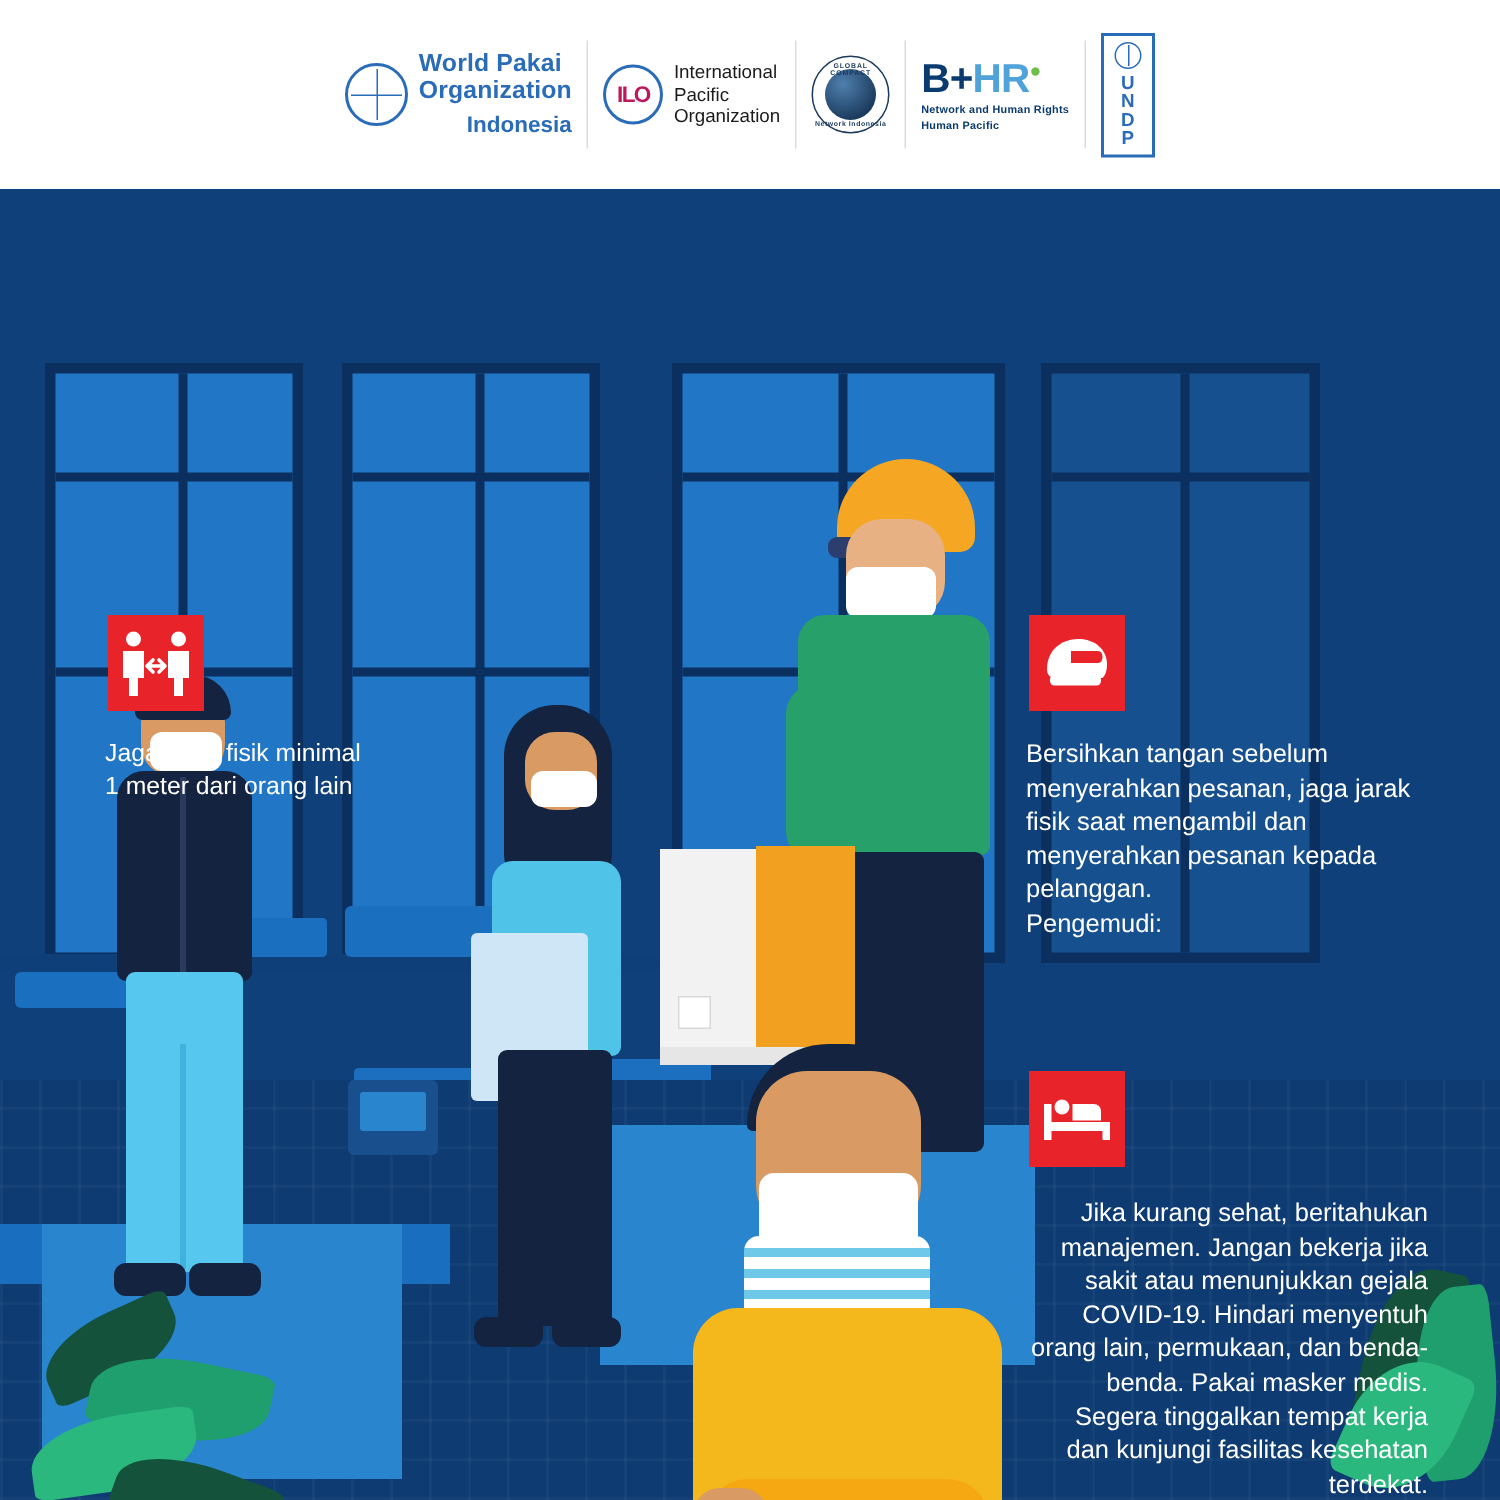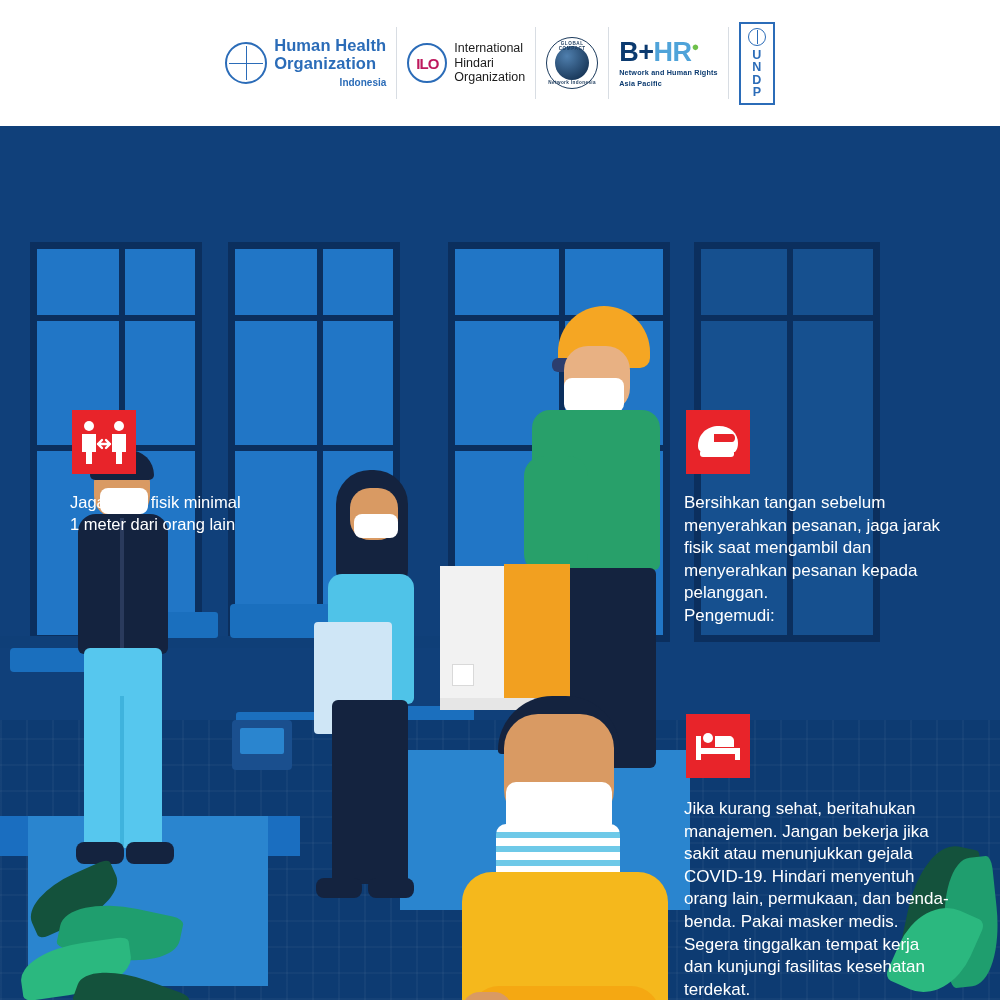--- a/index.html
+++ b/index.html
@@ -23,21 +23,21 @@
 
   .who-mark { width: 42px; height: 42px; border-radius: 50%;
     border: 2.5px solid #2b6cb8; position: relative; margin-right: 7px; flex: none; }
   .who-mark:before { content:""; position:absolute; left: 50%; top: 2px; bottom: 2px; width: 0;
     border-left: 1.5px solid #2b6cb8; }
   .who-mark:after { content:""; position:absolute; left: 2px; right: 2px; top: 50%; height: 0;
     border-top: 1.5px solid #2b6cb8; }
   .who-text { line-height: 1.08; }
   .who-text .l1 { font-size: 16.5px; font-weight: bold; color: #2b6cb8; letter-spacing: .1px;}
   .who-text .l2 { font-size: 16.5px; font-weight: bold; color: #2b6cb8; letter-spacing: .1px;}
-  .who-text .l3 { font-size: 10px; font-weight: bold; color: #2b6cb8; margin-top: 6px; text-align: right;}
+  .who-text .l3 { font-size: 15px; font-weight: bold; color: #2b6cb8; margin-top: 6px; text-align: right;}
 
   .ilo-mark { width: 40px; height: 40px; border-radius: 50%; border: 2.5px solid #2b6cb8;
     display:flex; align-items:center; justify-content:center; margin-right: 7px; flex: none;
     font-size: 15px; font-weight: bold; color: #be185d; letter-spacing: -1px; }
   .ilo-text { line-height: 1.15; font-size: 12.5px; color: #1b1b1b; }
 
   .gc-mark { width: 52px; height: 52px; border-radius: 50%; border: 1.5px solid #1b3a5c;
     position: relative; display:flex; align-items:center; justify-content:center; flex:none; }
   .gc-mark .inner { width: 34px; height: 34px; border-radius: 50%;
     background: radial-gradient(circle at 35% 30%, #4f7fae 0%, #1b3a5c 75%); }
@@ -80,66 +80,66 @@
      display:flex; align-items:center; overflow:hidden; white-space: nowrap; }
   .tape span { padding-right: 60px; }
 
   
   .badge { position: absolute; width: 64px; height: 64px; background: #e8242a; }
   .badge svg { display:block; }
 
   .caption { position: absolute; color: #ffffff; line-height: 1.33; }
   .caption.c1 { left: 70px; top: 366px; width: 300px; font-size: 16.5px; }
   .caption.c2 { left: 684px; top: 366px; width: 270px; font-size: 17px; }
-  .caption.c3 { left: 684px; top: 672px; width: 268px; font-size: 17px; }
+  .caption.c3 { left: 684px; top: 672px; width: 268px; font-size: 17px; text-align: right; }
   .leaf { position: absolute; background: #1f9e6e; border-radius: 60% 10% 60% 10%; }
   .leaf.dk { background: #14523c; }
   .leaf.lt { background: #2bb87f; }
 
   
   .fig { position: absolute; }
   .mask { background: #ffffff; border-radius: 8px; }
 </style>
 </head>
 <body>
 
 <div class="header">
   <div class="logos">
 
     <div class="logo">
       <div class="who-mark"></div>
       <div class="who-text">
-        <div class="l1">Human Health</div>
+        <div class="l1">World Pakai</div>
         <div class="l2">Organization</div>
         <div class="l3">Indonesia</div>
       </div>
     </div>
 
     <div class="logo">
       <div class="ilo-mark">ILO</div>
       <div class="ilo-text">
         <div>International</div>
-        <div>Hindari</div>
+        <div>Pacific</div>
         <div>Organization</div>
       </div>
     </div>
 
     <div class="logo">
       <div class="gc-mark">
         <div class="cap">GLOBAL COMPACT</div>
         <div class="inner"></div>
         <div class="cap2">Network Indonesia</div>
       </div>
     </div>
 
     <div class="logo">
       <div class="bhr">
         <div class="big">B<span style="color:#0b3a6f">+</span><span class="hr">HR</span><span class="dot">●</span></div>
         <div class="sub">Network and Human Rights</div>
-        <div class="sub">Asia Pacific</div>
+        <div class="sub">Human Pacific</div>
       </div>
     </div>
 
     <div class="logo">
       <div class="undp">
         <div class="glyph"></div>
         <div class="letters">
           <div>U</div>
           <div>N</div>
           <div>D</div>

